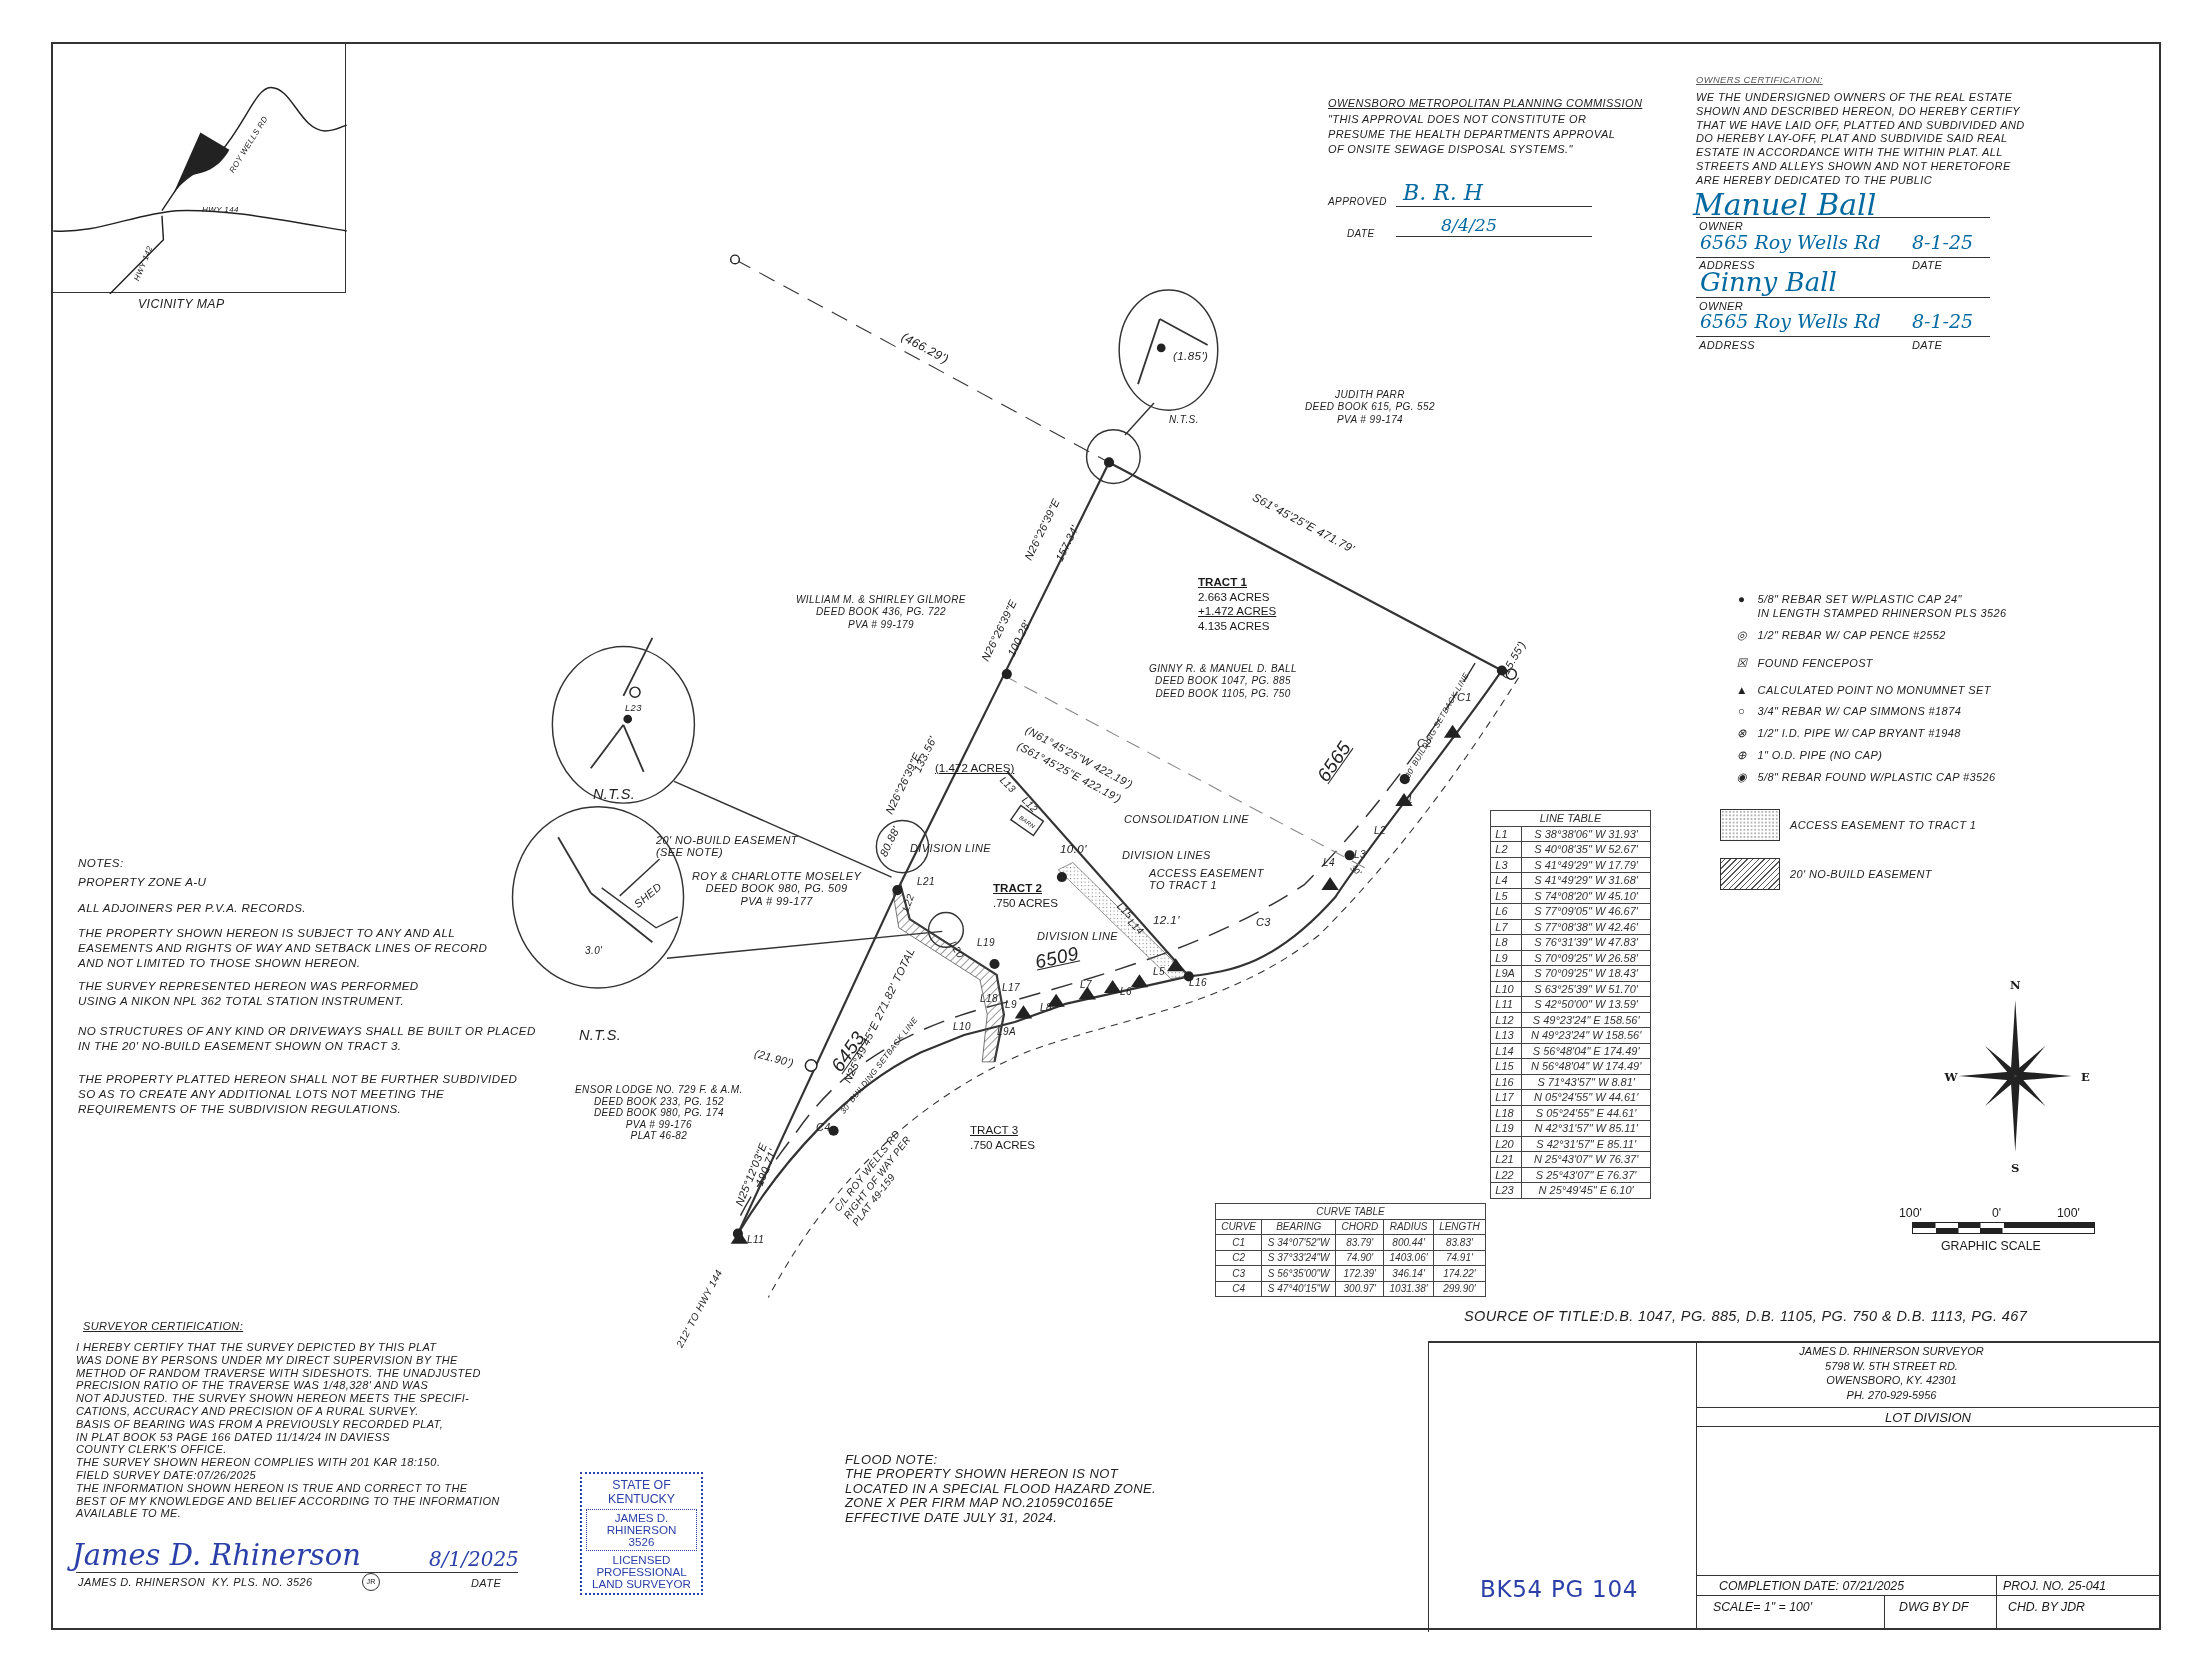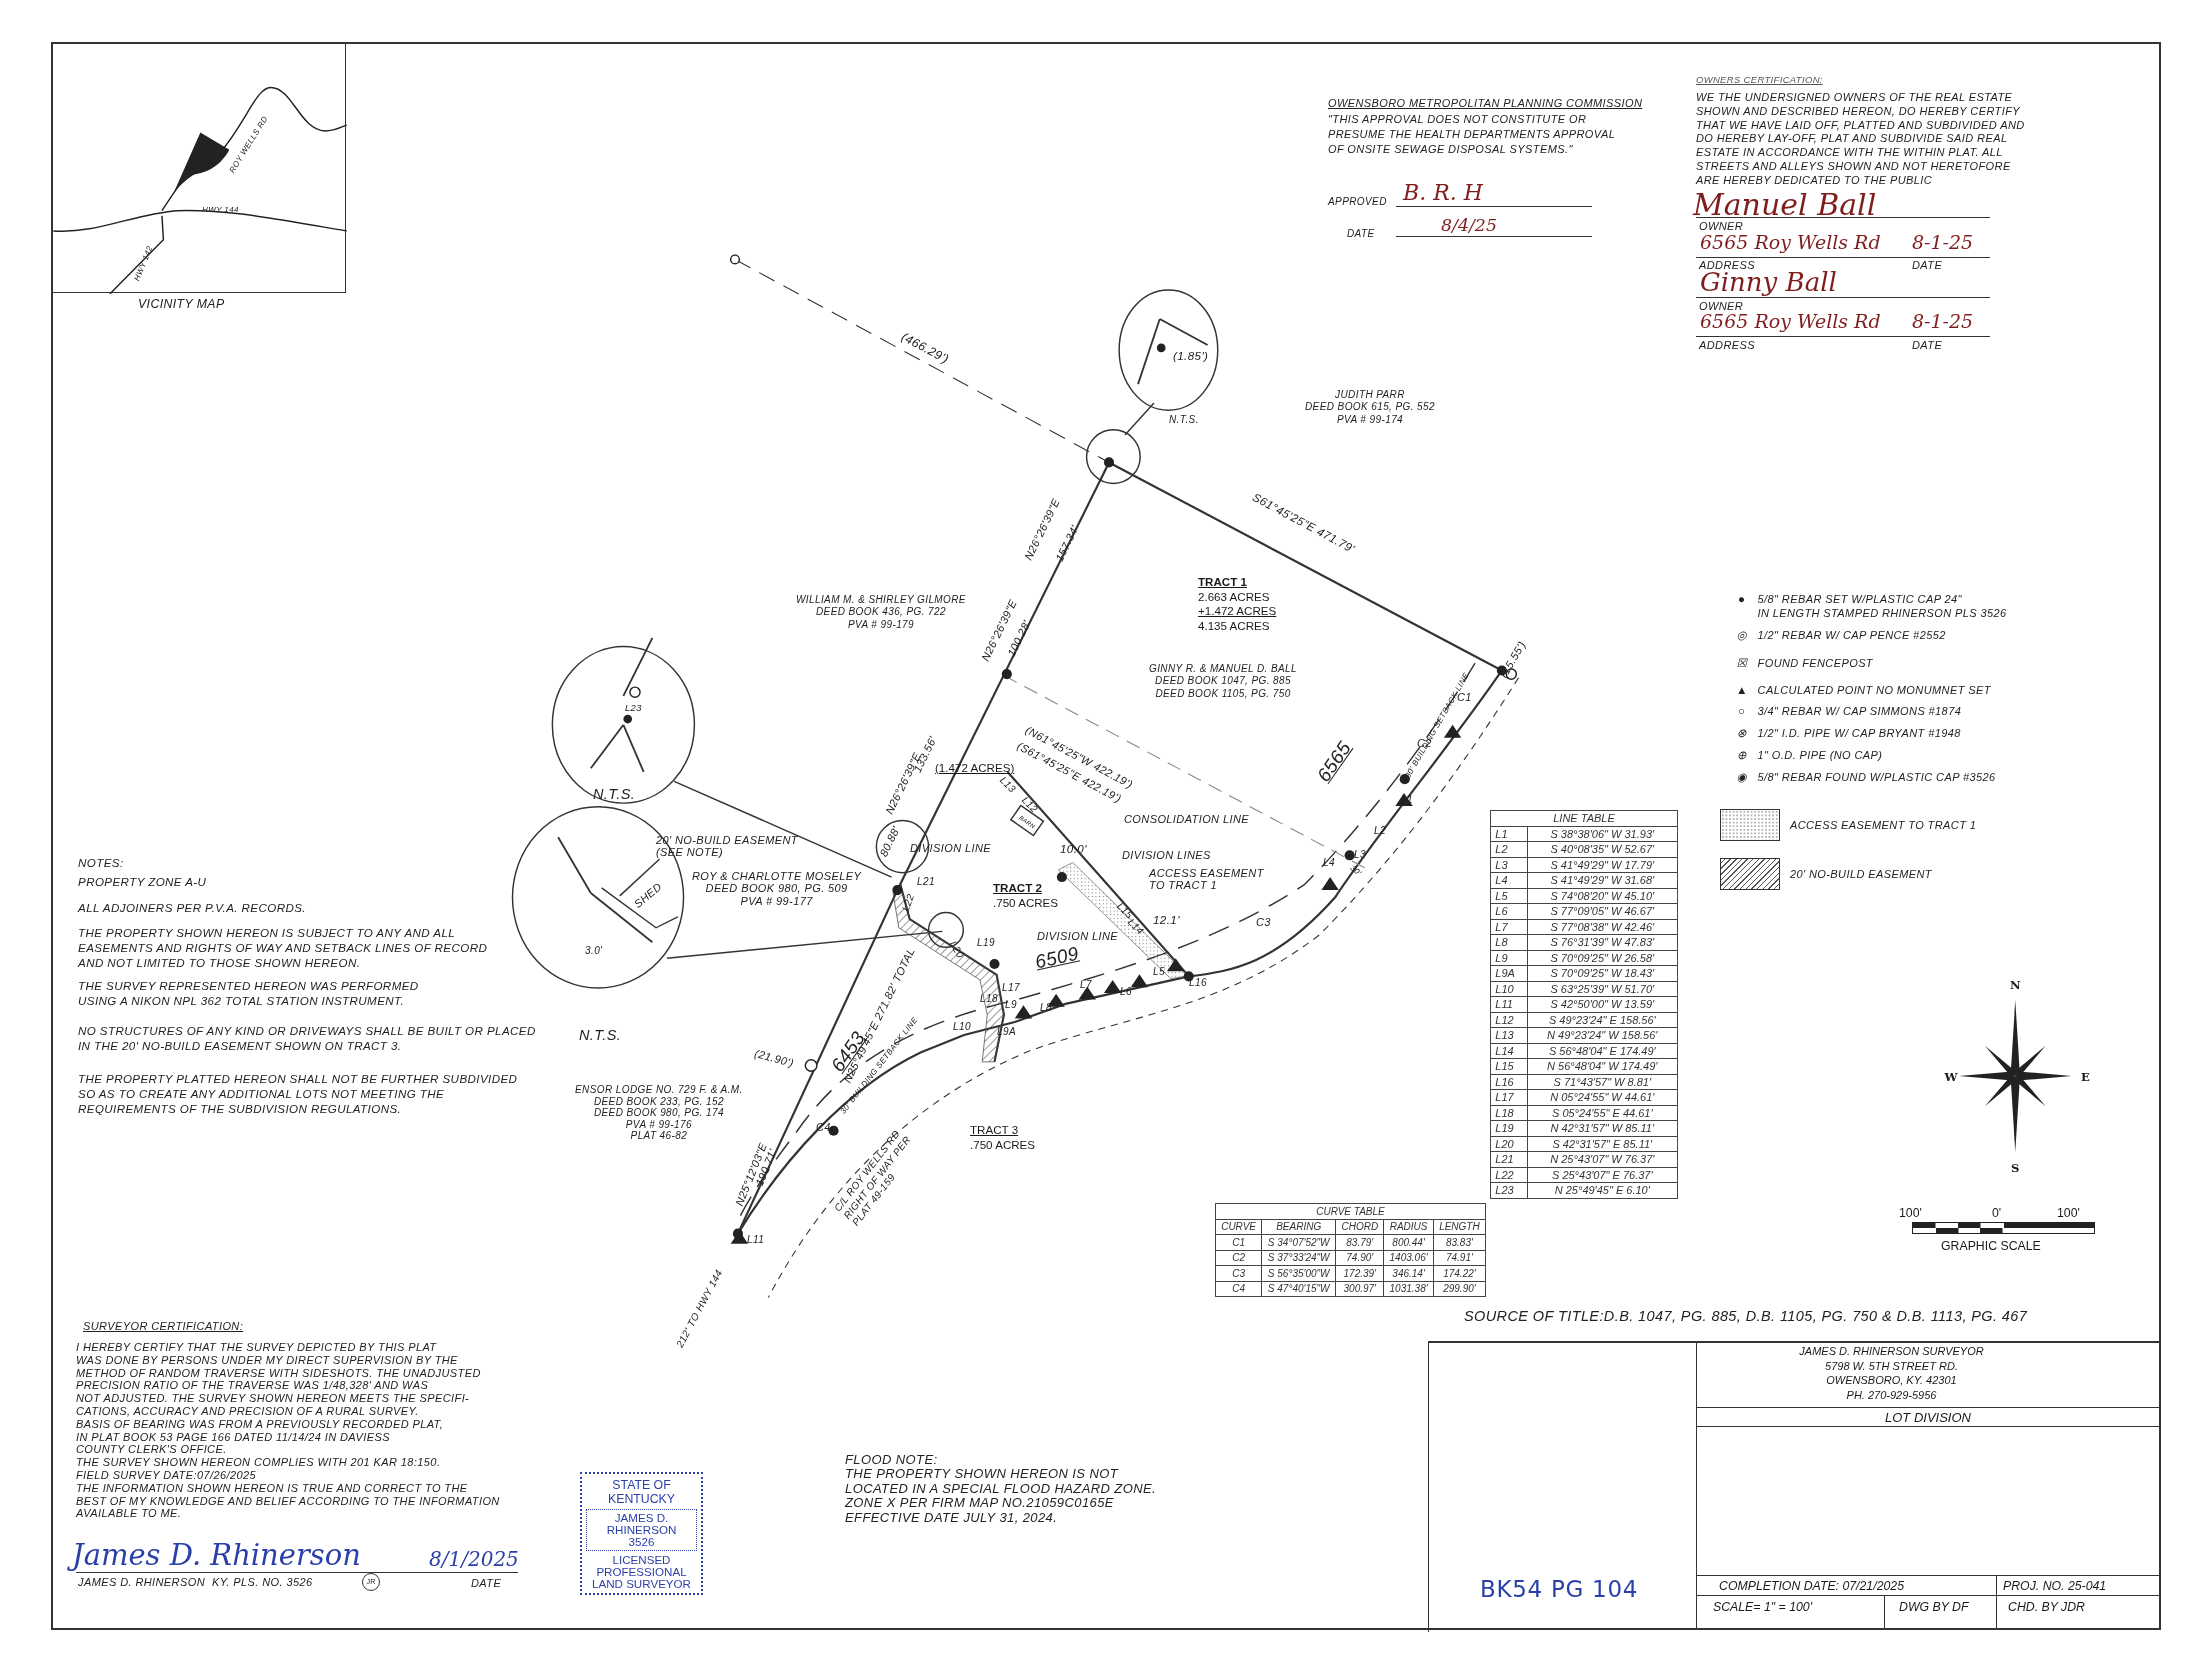--- a/index.html
+++ b/index.html
@@ -2,21 +2,21 @@
 <html style="font-size:11.6px"><head>
 <meta charset="utf-8">
 <style>
   html,body{margin:0;padding:0;background:#fff;}
   body{width:2205px;height:1670px;position:relative;overflow:hidden;font-family:"Liberation Sans",sans-serif;color:#1a1a1a;}
   .it{font-style:italic;}
   .abs{position:absolute;}
   .frame{position:absolute;left:51px;top:42px;width:2110px;height:1588px;border:2.2px solid #333;box-sizing:border-box;}
   .txt{position:absolute;font-style:italic;font-size:11.6px;line-height:15px;letter-spacing:0.4px;white-space:pre;color:#222;}
   .u{text-decoration:underline;}
-  .sig{position:absolute;font-family:"DejaVu Serif",serif;font-style:italic;color:#7f1d1d;}
+  .sig{position:absolute;font-family:"DejaVu Serif",serif;font-style:italic;color:#0369a1;}
   .blue{color:#2a3fa8;}
   table.grid{border-collapse:collapse;position:absolute;font-style:italic;font-size:12.3px;color:#333;}
   table.grid td,table.grid th{border:1.4px solid #444;padding:0 4.3px;font-weight:normal;height:14.5px;white-space:nowrap;}
   .legend-row{position:absolute;display:flex;align-items:center;gap:10px;font-style:italic;font-size:11px;color:#222;letter-spacing:0.4px;}
   .sym{display:inline-block;width:11.6px;height:11.6px;text-align:center;line-height:11.6px;font-size:11.6px;}
   svg{position:absolute;left:0;top:0;}
   .center{text-align:center;}
 </style>
 </head>
 <body>
@@ -324,21 +324,21 @@
   <div class="legend-row" style="left:-16px;top:216px;">
     <span style="display:inline-block;width:58px;height:30px;border:1.4px solid #333;background-image:radial-gradient(#888 0.6px,transparent 0.7px);background-size:3.6px 3.6px;"></span>
     <span>ACCESS EASEMENT TO TRACT 1</span>
   </div>
   <div class="legend-row" style="left:-16px;top:265px;">
     <span style="display:inline-block;width:58px;height:30px;border:1.4px solid #333;background:repeating-linear-gradient(-45deg,#fff 0 2.9px,#555 2.9px 4px);"></span>
     <span>20' NO-BUILD EASEMENT</span>
   </div>
 </div>
 
-<table class="grid" style="left:1490px;top:810px;width:188px;font-size:11px;">
+<table class="grid" style="left:1490px;top:810px;width:161px;font-size:11px;">
   <tbody>
       <tr>
         <th colspan="2">LINE TABLE</th>
       </tr>
   </tbody>
     <tbody id="line-rows">
       <tr>
         <td>L1</td>
         <td style="text-align: center;">S 38°38'06" W 31.93'</td>
       </tr>

